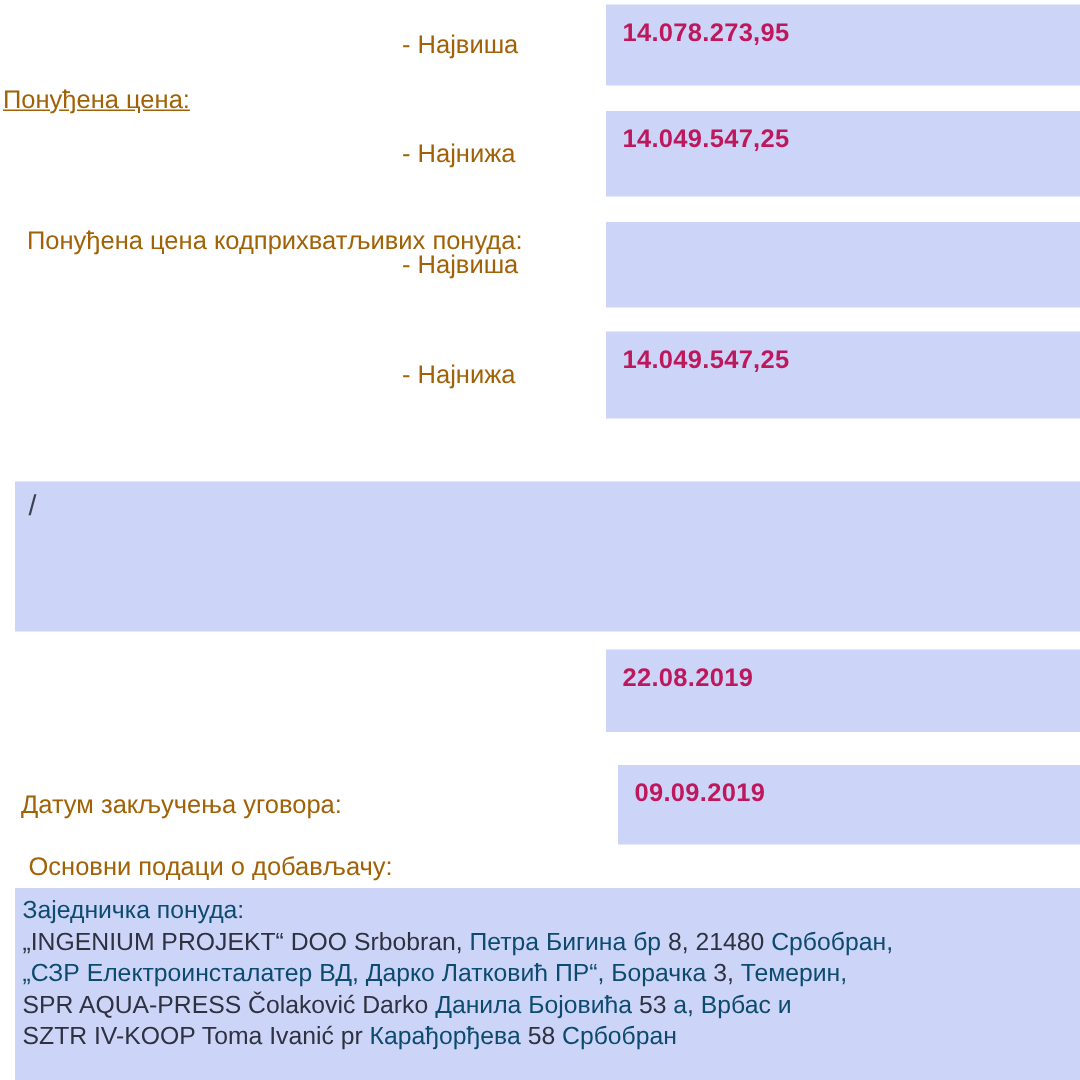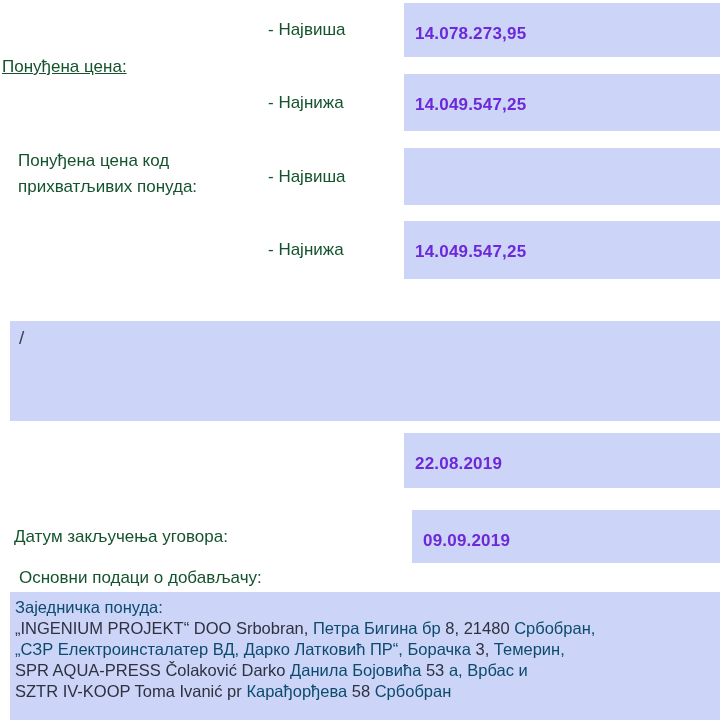--- a/index.html
+++ b/index.html
@@ -9,33 +9,33 @@
     font-family:"Liberation Sans",sans-serif;
     color:#363a46;
   }
   .abs{position:absolute;}
   .field{
     position:absolute;
     background:#ccd5f7;
     box-sizing:border-box;
   }
   .field .val{
-    padding:21px 4px 0 11px;
+    padding:9px 4px 0 11px;
     font-size:17px;
     font-weight:bold;
-    color:#6d28d9;
+    color:#be185d;
     letter-spacing:0.2px;
   }
   .lbl{
     font-size:17px;
-    color:#14532d;
+    color:#a16207;
     white-space:nowrap;
   }
   .vcenter{display:flex;align-items:center;}
-  .vcenter-col{display:flex;flex-direction:column;}
+  .vcenter-col{display:flex;flex-direction:row;justify-content:center;}
   .two-line{line-height:26px;}
   .slash-val{
     padding:6px 0 0 9px;
     font-size:19px;
     color:#3c4152;
   }
   .supplier-text{
     padding:5px 8px 0 5px;
     font-size:16.5px;
     line-height:21px;

